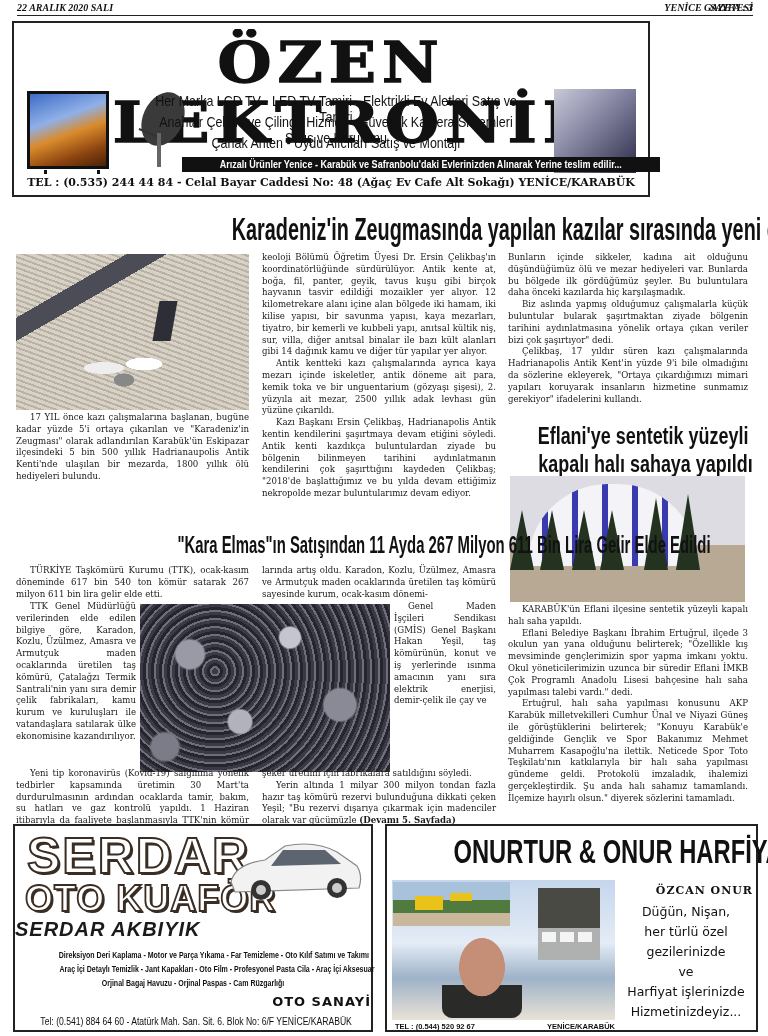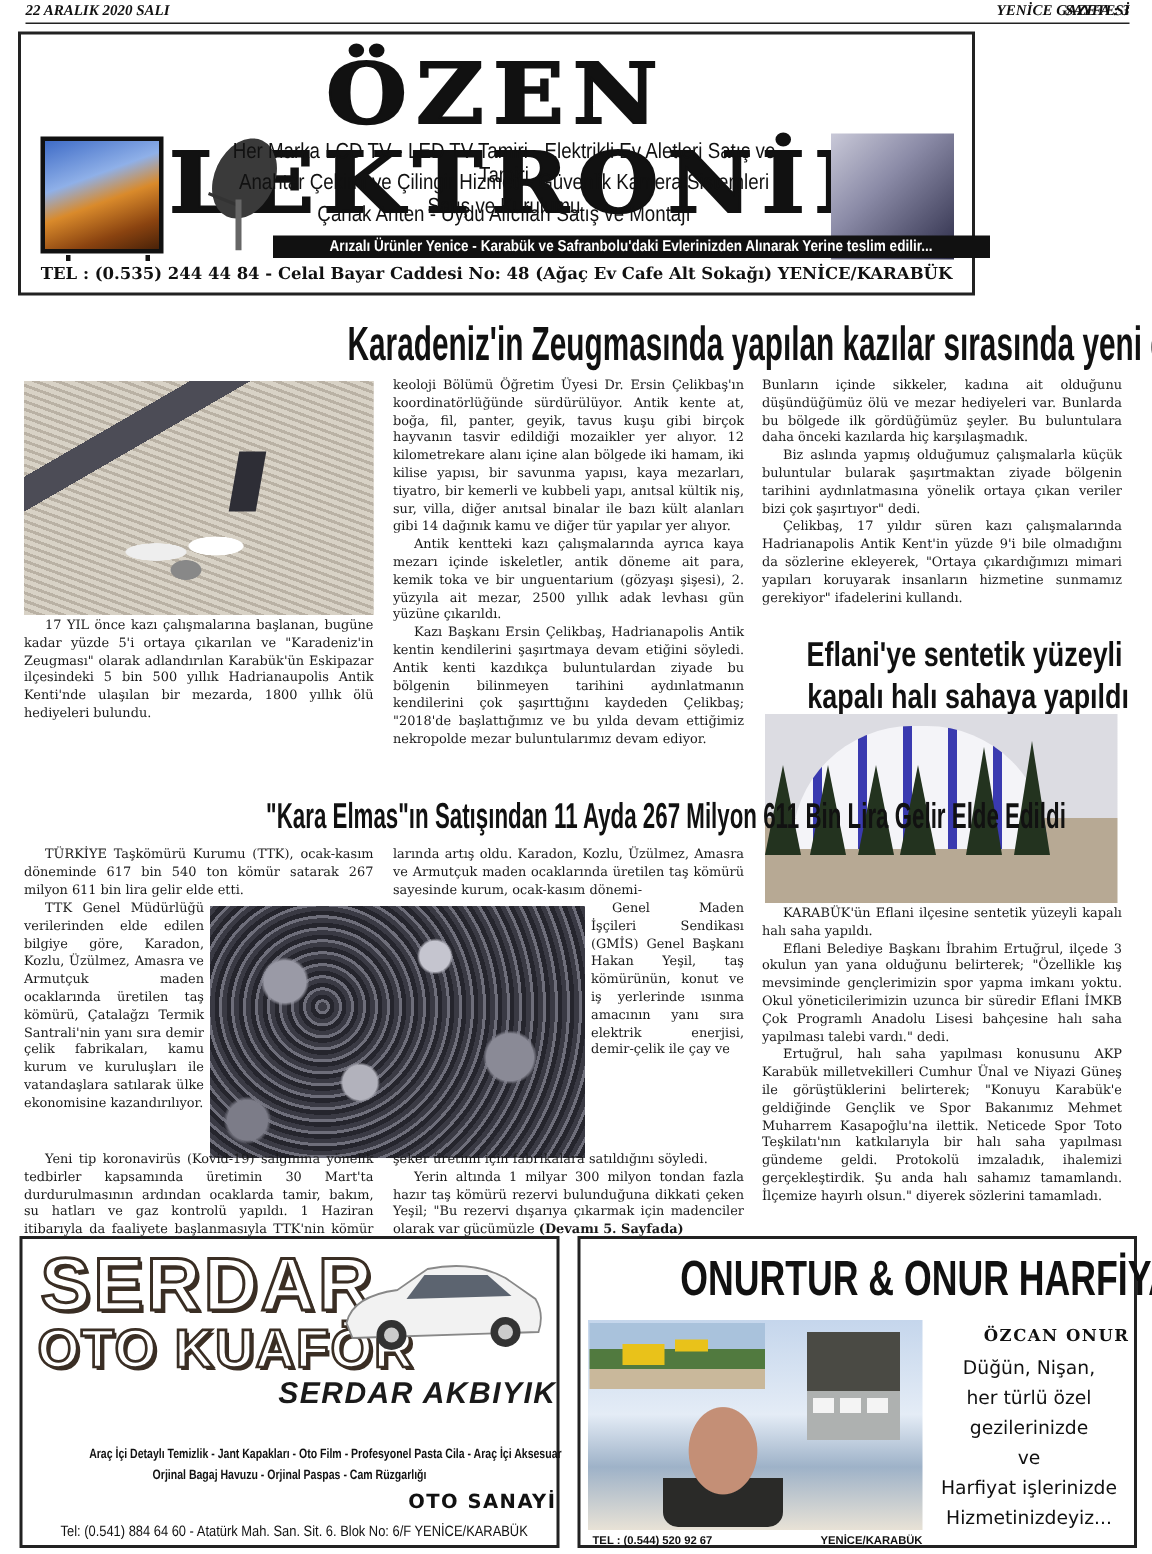--- a/index.html
+++ b/index.html
@@ -49,21 +49,21 @@
  #3a3a44}
 .coal1{left:140px;top:604px;width:250px;height:168px}
 .stadium{left:510px;top:476px;width:235px;height:126px;background:linear-gradient(#dcdce2 0 55%,#b7a994 55% 100%)}
 .dome{position:absolute;left:18px;top:8px;width:170px;height:82px;border-radius:80px 80px 0 0;background:repeating-linear-gradient(90deg,#f4f4f8 0 14px,#3a3ab0 14px 20px,#f4f4f8 20px 30px)}
 .tree{position:absolute;bottom:32px;width:0;height:0;border-left:12px solid transparent;border-right:12px solid transparent;border-bottom:60px solid #23331f}
 
 .ad1{left:13px;top:824px;width:360px;height:208px;border:2px solid #222;background:#fff}
 .serdar{position:absolute;left:12px;top:4px;font-family:"Liberation Sans",sans-serif;font-weight:bold;font-size:50px;line-height:52px;color:#fff;-webkit-text-stroke:2px #3a2e24;letter-spacing:2px;text-shadow:2px 2px 0 #3a2e24}
 .otokuafor{position:absolute;left:10px;top:54px;font-family:"Liberation Sans",sans-serif;font-weight:bold;font-size:36px;line-height:38px;color:#fff;-webkit-text-stroke:1.8px #3a2e24;text-shadow:2px 2px 0 #3a2e24;letter-spacing:1px}
 .car{position:absolute;left:210px;top:12px;width:140px;height:66px}
-.akbiyik{position:absolute;left:0;right:0;top:92px;text-align:right;font-family:"Liberation Sans",sans-serif;font-weight:bold;font-style:italic;font-size:20px;letter-spacing:1px;color:#1a1a1a}
+.akbiyik{position:absolute;left:0;right:0;top:92px;text-align:left;font-family:"Liberation Sans",sans-serif;font-weight:bold;font-style:italic;font-size:20px;letter-spacing:1px;color:#1a1a1a}
 .ad1-svc{position:absolute;left:0;right:0;text-align:center;font-family:"Liberation Sans",sans-serif;font-weight:bold;font-size:9px;line-height:14px;white-space:nowrap}
 .ad1-svc span{display:inline-block;transform:scaleX(0.78)}
 .sanayi{position:absolute;left:0;right:0;top:168px;text-align:right;font-family:"DejaVu Sans",sans-serif;font-weight:bold;font-size:13px;letter-spacing:1px}
 .ad1-tel{position:absolute;left:0;right:0;bottom:3px;text-align:center;font-family:"Liberation Sans",sans-serif;font-size:10px;white-space:nowrap}
 .ad1-tel span{display:inline-block;transform:scaleX(0.86)}
 .ad2{left:385px;top:824px;width:373px;height:208px;border:2px solid #222;background:#fff}
 .onur-title{position:absolute;left:0;right:0;top:6px;text-align:center;font-family:"Liberation Sans",sans-serif;font-weight:bold;font-size:33px;line-height:40px;white-space:nowrap}
 .onur-title span{display:inline-block;transform:scaleX(0.72)}
 .onur-img{position:absolute;left:5px;top:54px;width:223px;height:140px;background:linear-gradient(#c5d6ec 0%,#e4ecf6 45%,#9eb2c8 70%,#e8e2d6 100%)}
 .excav{position:absolute;left:6px;top:56px;width:117px;height:44px;background:linear-gradient(#a9c2dc 0 40%,#517a3f 40% 70%,#c9b89b 70%)}
@@ -163,20 +163,21 @@
   <div class="otokuafor">OTO KUAFÖR</div>
   <svg class="car" viewBox="0 0 140 66">
     <path d="M6 44 Q10 26 40 22 L60 8 Q90 2 112 14 L132 28 Q138 38 134 50 L10 54 Z" fill="#f2f2f2" stroke="#888" stroke-width="1.2"></path>
     <path d="M58 12 L100 12 L116 26 L46 28 Z" fill="#5c6470"></path>
     <circle cx="36" cy="52" r="10" fill="#333"></circle>
       <circle cx="36" cy="52" r="5" fill="#ccc"></circle>
     <circle cx="112" cy="50" r="10" fill="#333"></circle>
       <circle cx="112" cy="50" r="5" fill="#ccc"></circle>
   </svg>
   <div class="akbiyik">SERDAR AKBIYIK</div>
+  <div class="ad1-svc" style="top:122px"><span>Direksiyon Deri Kaplama - Motor ve Parça Yıkama - Far Temizleme - Oto Kılıf Satımı ve Takımı</span></div>
   <div class="ad1-svc" style="top:136px"><span>Araç İçi Detaylı Temizlik - Jant Kapakları - Oto Film - Profesyonel Pasta Cila - Araç İçi Aksesuar</span></div>
   <div class="ad1-svc" style="top:150px"><span>Orjinal Bagaj Havuzu - Orjinal Paspas - Cam Rüzgarlığı</span></div>
   <div class="sanayi">OTO SANAYİ</div>
   <div class="ad1-tel"><span>Tel: (0.541) 884 64 60 - Atatürk Mah. San. Sit. 6. Blok No: 6/F YENİCE/KARABÜK</span></div>
 </div>
 
 <div class="abs ad2">
   <div class="onur-title"><span>ONURTUR &amp; ONUR HARFİYAT</span></div>
   <div class="onur-img"></div>
   <div class="excav"></div>

